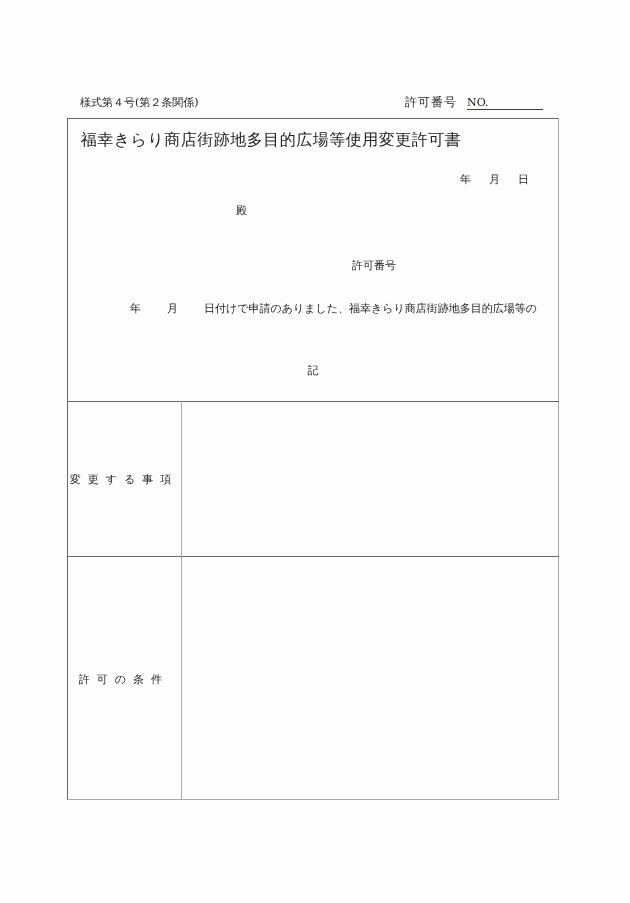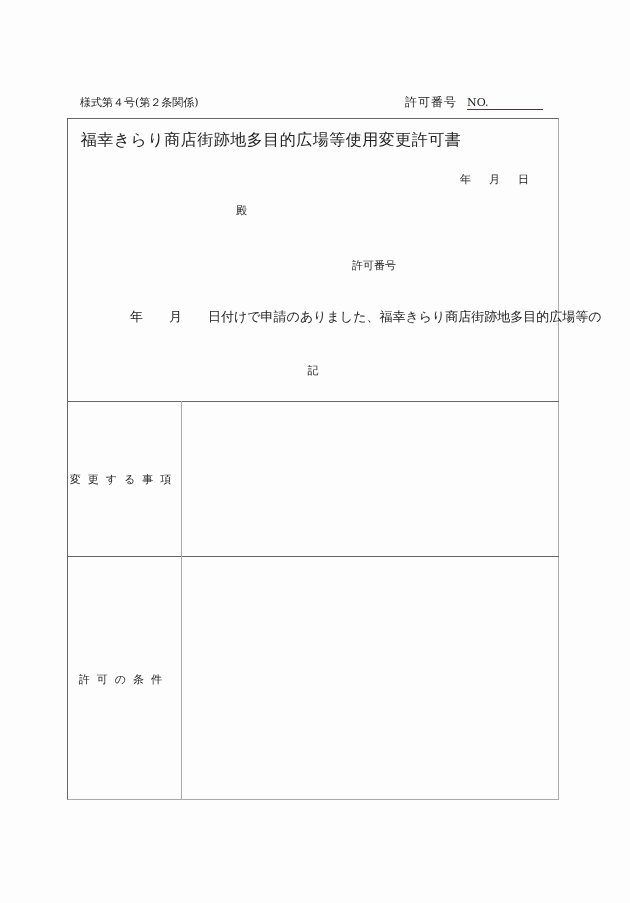--- a/index.html
+++ b/index.html
@@ -65,23 +65,22 @@
       font-size: 11px;
     }
     .mayor {
       left: 352px; top: 258px;
       font-size: 11px;
       white-space: nowrap;
     }
     .body-text {
       left: 70px; top: 301px;
       width: 486px;
-      font-size: 13px;
+      font-size: 11px;
       line-height: 16px;
-      margin-top: 8px;
     }
     .body-text .line1 { white-space: nowrap; }
     .body-text .indent { display: inline-block; width: 60px; }
     .body-text .gap { display: inline-block; width: 26px; }
     .ki {
       left: 67px; top: 363px;
       width: 492px;
       text-align: center;
       font-size: 11px;
     }

